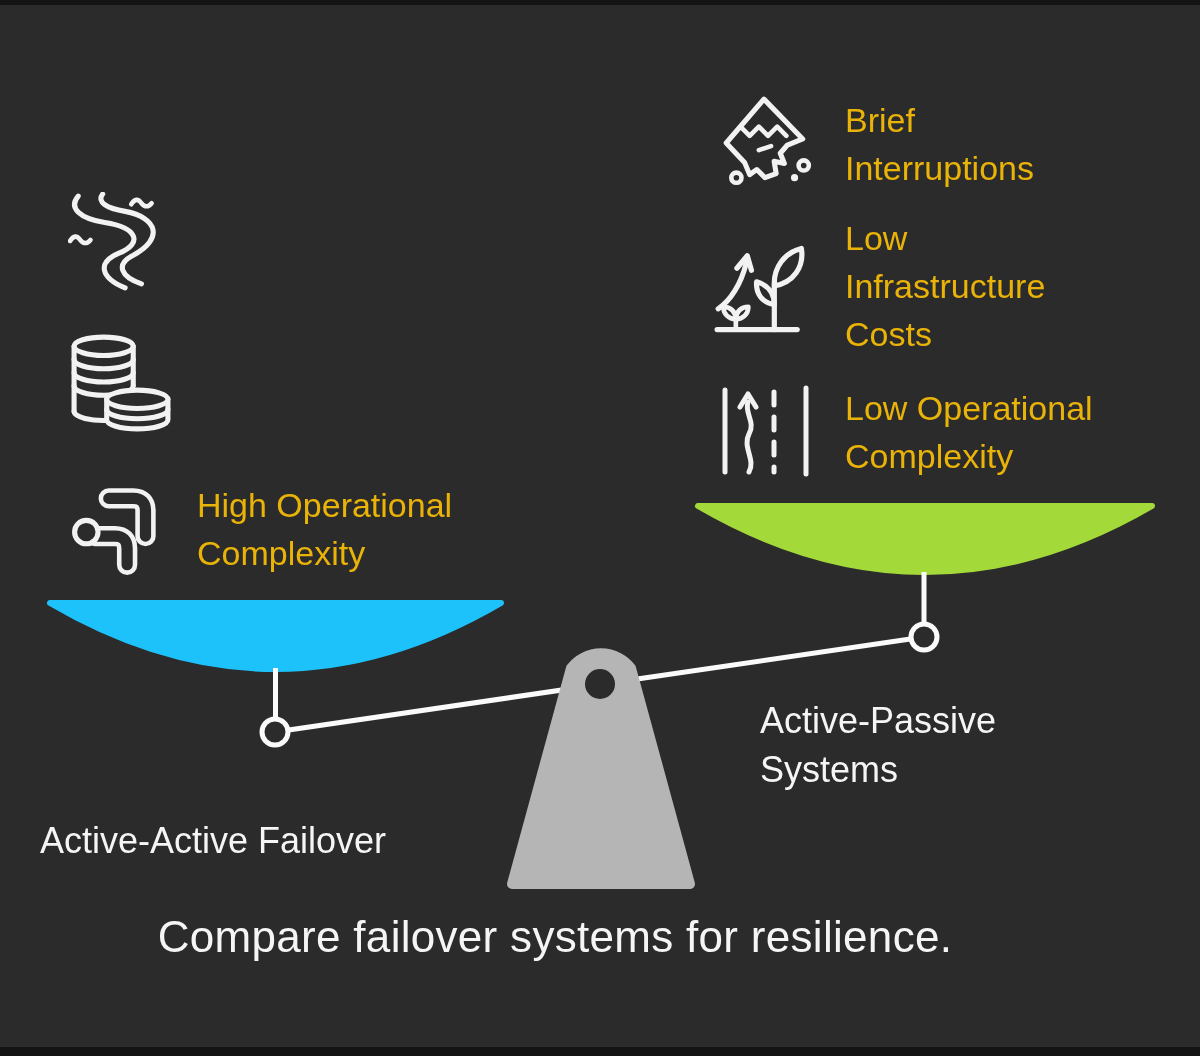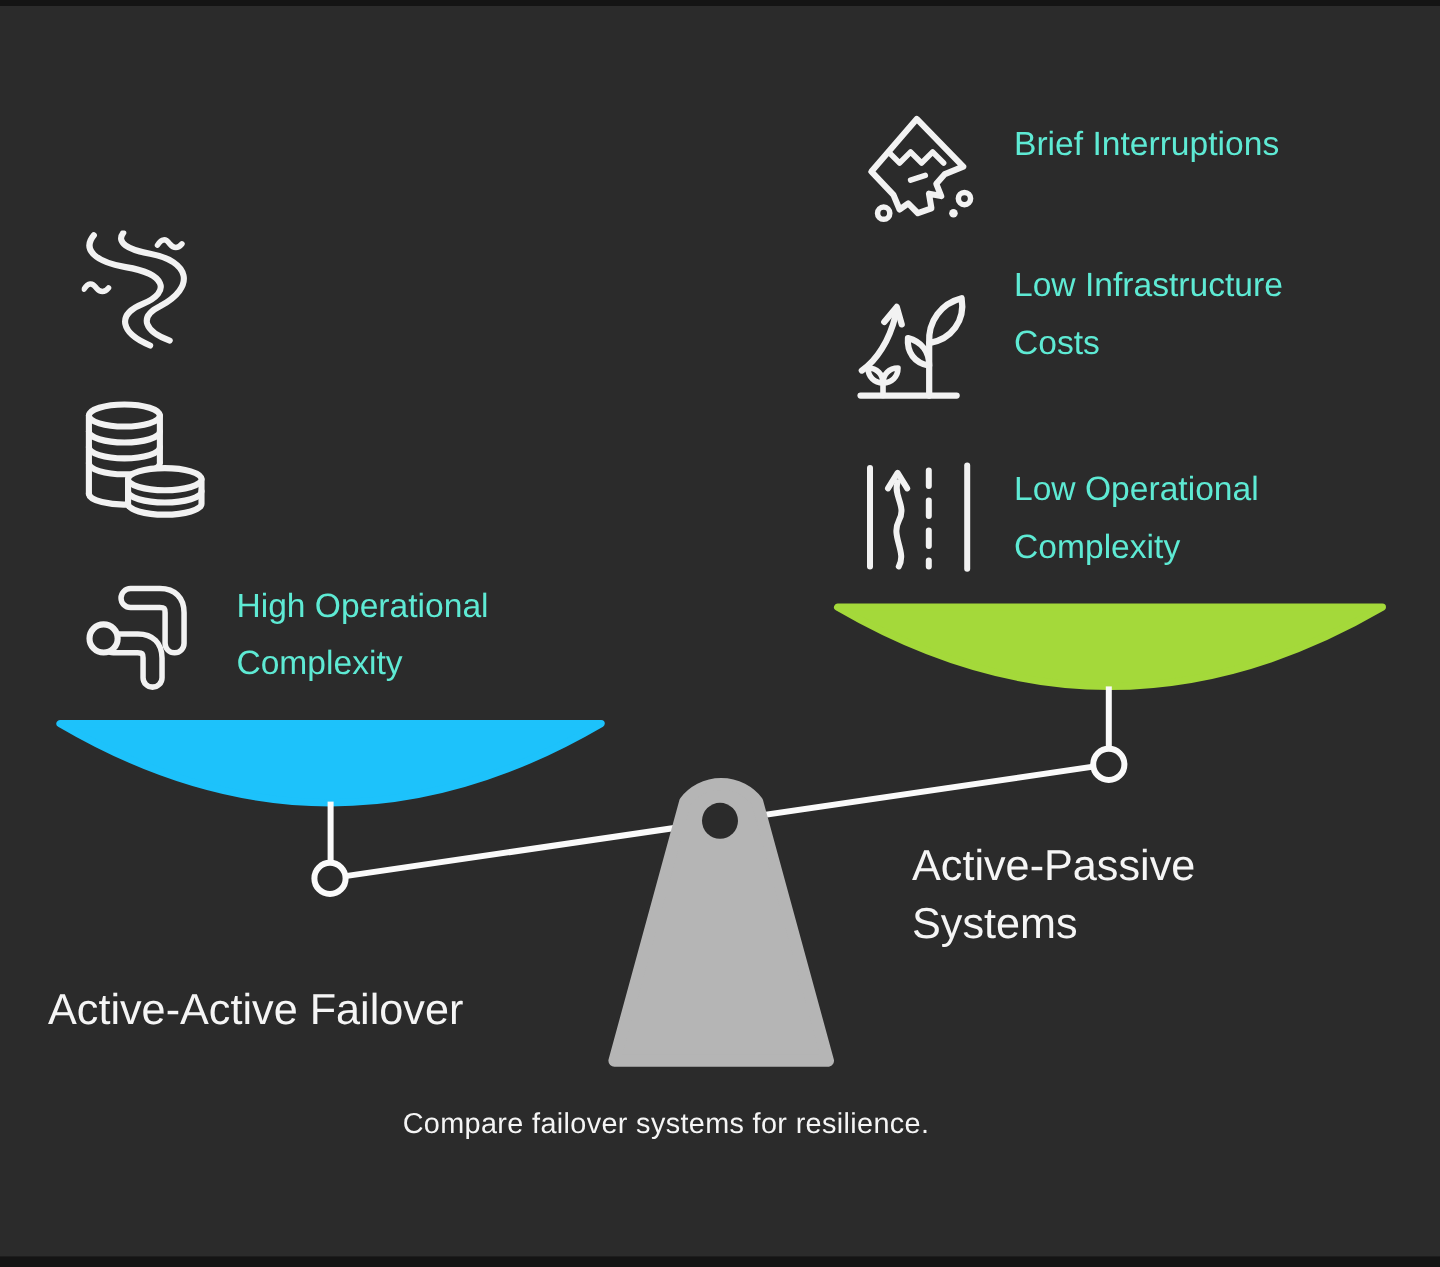--- a/index.html
+++ b/index.html
@@ -2,23 +2,23 @@
 <html><head>
 <meta charset="utf-8">
 <style>
   html,body{margin:0;padding:0;background:#2b2b2b;}
   .stage{position:relative;width:1200px;height:1056px;background:#2b2b2b;overflow:hidden;
          font-family:"Liberation Sans",sans-serif;}
   .edge-bar{position:absolute;left:0;width:1200px;background:#141414;}
   .edge-bar.top{top:0;height:5px;}
   .edge-bar.bottom{bottom:0;height:9px;}
   .abs{position:absolute;}
-  .item-label{font-size:28px;line-height:48px;font-weight:500;color:#5eead4;}
+  .item-label{font-size:34px;line-height:48px;font-weight:500;color:#eab308;}
   .side-label{font-size:36px;line-height:49px;font-weight:500;color:#f5f5f5;}
-  .caption{font-size:24px;line-height:48px;font-weight:500;color:#f5f5f5;text-align:center;
+  .caption{font-size:44px;line-height:48px;font-weight:500;color:#f5f5f5;text-align:center;
            width:1110px;left:0;letter-spacing:.3px;}
   .icon{position:absolute;}
   .icon path,.icon line,.icon circle,.icon ellipse{vector-effect:none;}
   .stroke-w{stroke:#f2f2f2;stroke-width:5;fill:none;stroke-linecap:round;stroke-linejoin:round;}
   .stroke-thin{stroke:#f2f2f2;stroke-width:4.5;fill:none;stroke-linecap:round;stroke-linejoin:round;}
   .pipe-outer{stroke:#f2f2f2;stroke-width:20;fill:none;stroke-linecap:round;stroke-linejoin:round;}
   .pipe-inner{stroke:#2b2b2b;stroke-width:11;fill:none;stroke-linecap:round;stroke-linejoin:round;}
   .bgfill{fill:#2b2b2b;}
   .scale-line{stroke:#fafafa;stroke-width:5;}
   .pan-left{stroke:#1dc2fb;stroke-width:6;stroke-linejoin:round;}

